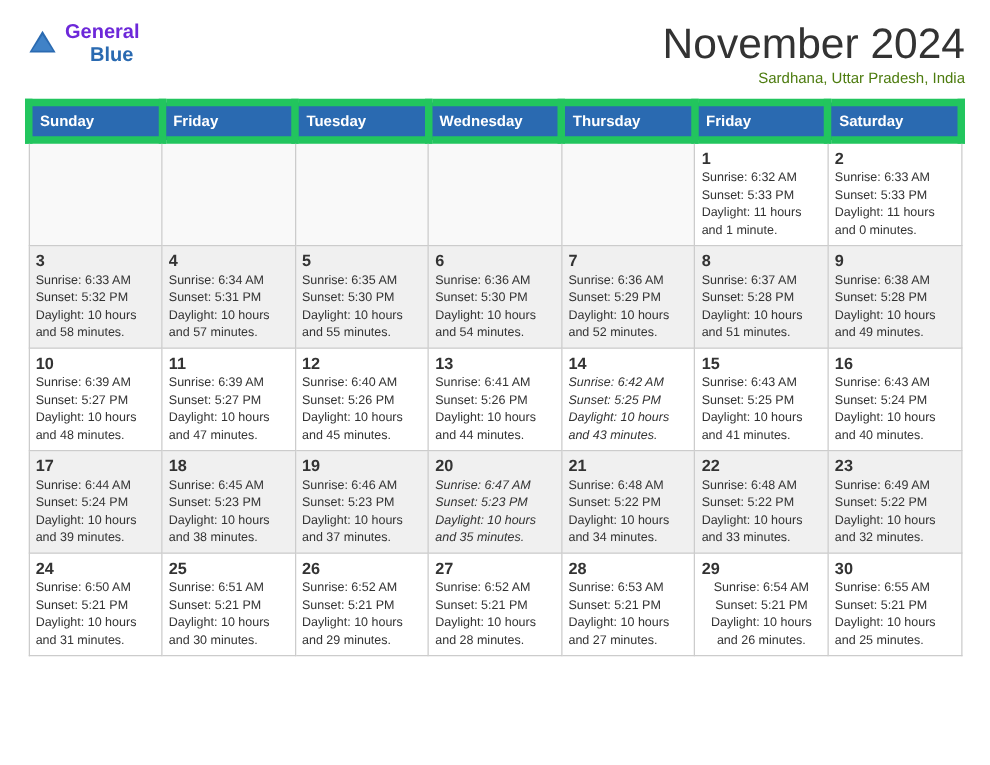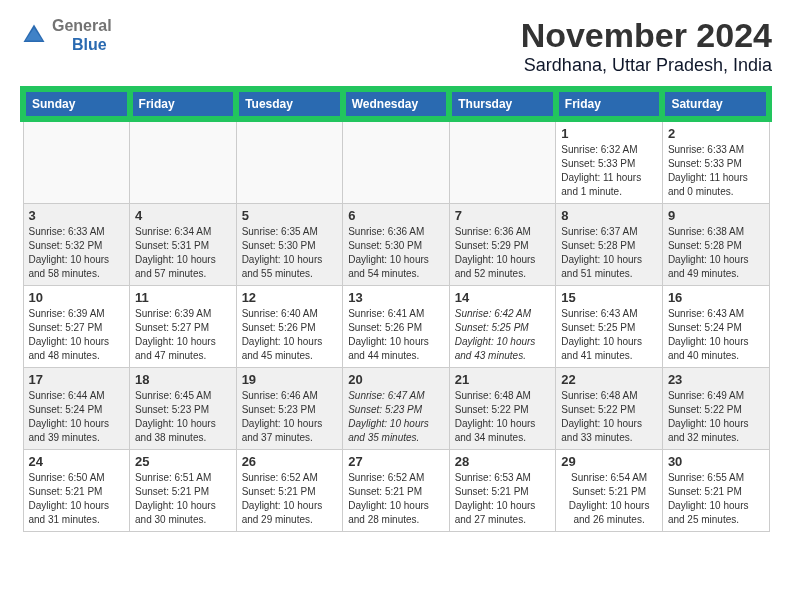--- a/index.html
+++ b/index.html
@@ -22,37 +22,37 @@
     .logo {
       display: flex;
       align-items: center;
       gap: 4px;
     }
     .logo-text {
       font-size: 16px;
       font-weight: bold;
       line-height: 1.2;
     }
-    .logo-text .general { color: #737373; }
+    .logo-text .general { color: #6d28d9; }
     .logo-text .blue { color: #2a6ab1; margin-left: 20px; }
     .logo-icon {
       width: 28px;
       height: 28px;
     }
     .title-block {
       text-align: right;
     }
     .month-title {
       font-size: 34px;
-      font-weight: bold;
+      font-weight: normal;
       color: #333;
     }
     .subtitle {
-      font-size: 18px;
-      color: #0f172a;
+      font-size: 12px;
+      color: #4d7c0f;
     }
     .calendar {
       width: 100%;
       border-collapse: collapse;
       border: 1px solid #ccc;
     }
     .calendar th {
       background-color: #2a6ab1;
       color: white;
       text-align: left;

